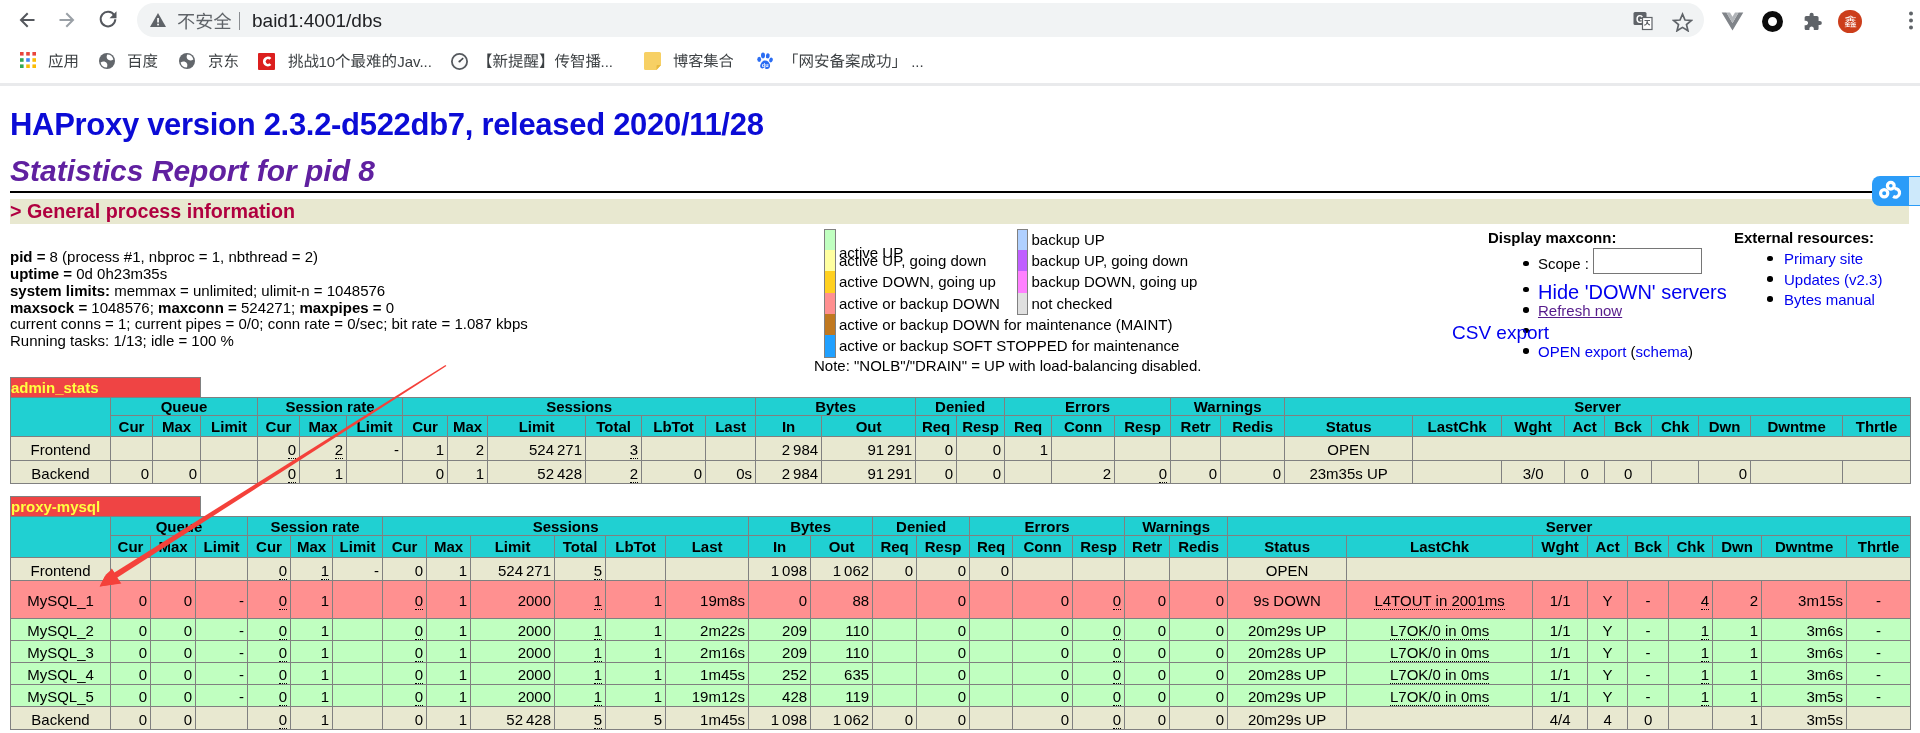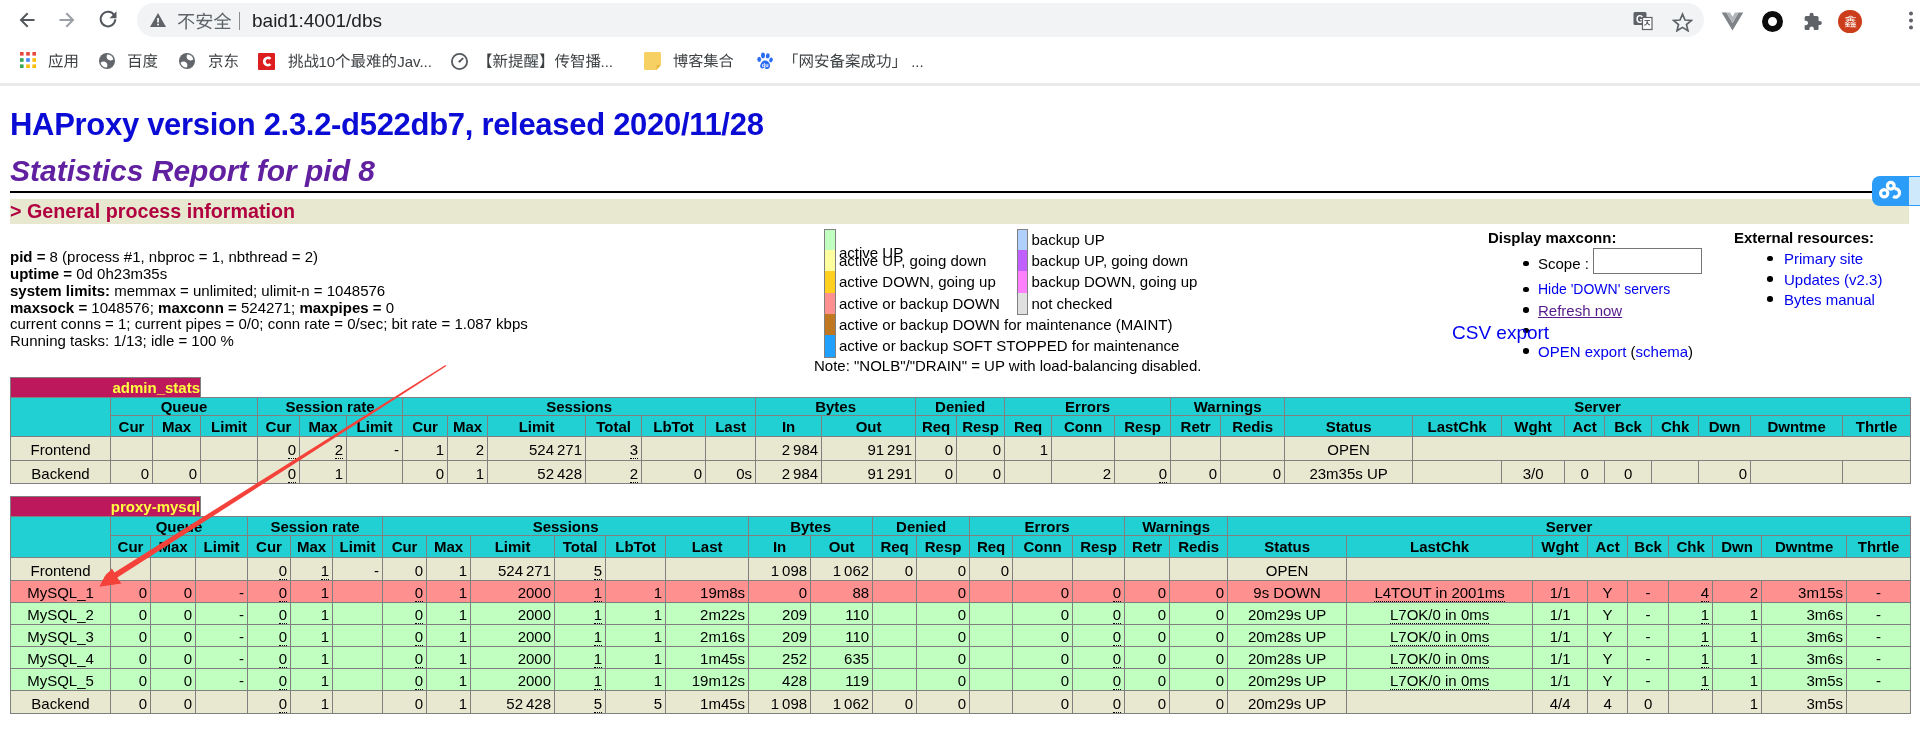--- a/index.html
+++ b/index.html
@@ -6,21 +6,21 @@
 #wrap{position:relative;width:1920px;height:733px;overflow:hidden}
 .abs{position:absolute}
 table.tbl{border-collapse:collapse;table-layout:fixed;font-size:15px;color:#000}
 table.tbl td,table.tbl th{border:1px solid #808080;white-space:nowrap;overflow:hidden;padding:0 3px}
 table.tbl td{padding-top:3px;padding-bottom:1px}
 table.tbl th{font-weight:bold;text-align:center;background:#20d0d2;font-size:15px}
 table.tbl td{text-align:right}
 .ac{text-align:center !important}
 u{text-decoration:none;border-bottom:1px dotted #000;padding-bottom:0px}
 .fe{background:#e8e8d0}.up{background:#c0ffc0}.dn{background:#ff9090}
-.pxname{background:#be185d;color:#ffff40;font-weight:bold;font-size:15px;text-align:right;line-height:20px;border:1px solid #808080;border-bottom:none}
+.pxname{background:#ef4444;color:#ffff40;font-weight:bold;font-size:15px;text-align:left;line-height:20px;border:1px solid #808080;border-bottom:none}
 .lk{color:#0000EE;}
 .lkv{color:#551A8B;text-decoration:underline}
 </style></head><body>
 <div id="wrap">
 <div class="abs" style="left:0;top:0;width:1920px;height:86px;background:#fff"></div>
 <div class="abs" style="left:137px;top:3px;width:1567px;height:34px;background:#f1f3f4;border-radius:17px"></div>
 <div class="abs" style="left:0;top:82.5px;width:1920px;height:3.5px;background:#e9eaec"></div>
 <svg class="abs" style="left:0;top:0" width="260" height="40" viewBox="0 0 260 40">
 <g stroke="#54575d" stroke-width="2" fill="none">
 <path d="M34.5 20 H21 M27.7 13.3 L21 20 L27.7 26.7"></path>
@@ -186,21 +186,21 @@
 <div class="abs" style="left:1016.5px;top:271.4px;width:11.5px;height:22.3px;background:#ff80ff;border:1px solid #808080;border-top:none;"></div>
 <div class="abs" style="left:1031.5px;top:271.4px;height:21.3px;line-height:21.3px;font-size:15px">backup DOWN, going up</div>
 <div class="abs" style="left:1016.5px;top:292.7px;width:11.5px;height:22.3px;background:#e0e0e0;border:1px solid #808080;border-top:none;"></div>
 <div class="abs" style="left:1031.5px;top:292.7px;height:21.3px;line-height:21.3px;font-size:15px">not checked</div>
 <div class="abs" style="left:814px;top:356.5px;font-size:15px">Note: "NOLB"/"DRAIN" = UP with load-balancing disabled.</div>
 <div class="abs" style="left:1488px;top:228.5px;font-size:15px;font-weight:bold">Display maxconn:</div>
 <div class="abs" style="left:1523px;top:260.5px;width:5.5px;height:5.5px;border-radius:50%;background:#000"></div>
 <div class="abs" style="left:1538px;top:255px;font-size:15px">Scope : </div>
 <div class="abs" style="left:1593px;top:248px;width:109px;height:26px;border:1px solid #767676;background:#fff"></div>
 <div class="abs" style="left:1523px;top:286.5px;width:5.5px;height:5.5px;border-radius:50%;background:#000"></div>
-<div class="abs" style="left:1538px;top:281.0px;font-size:14px"><span class="lk">Hide 'DOWN' servers</span></div>
+<div class="abs" style="left:1538px;top:281.0px;font-size:20px"><span class="lk">Hide 'DOWN' servers</span></div>
 <div class="abs" style="left:1523px;top:307.0px;width:5.5px;height:5.5px;border-radius:50%;background:#000"></div>
 <div class="abs" style="left:1538px;top:301.5px;font-size:15px"><span class="lkv">Refresh now</span></div>
 <div class="abs" style="left:1523px;top:327.5px;width:5.5px;height:5.5px;border-radius:50%;background:#000"></div>
 <div class="abs" style="left:1452px;top:322.0px;font-size:19px"><span class="lk">CSV export</span></div>
 <div class="abs" style="left:1523px;top:348.0px;width:5.5px;height:5.5px;border-radius:50%;background:#000"></div>
 <div class="abs" style="left:1538px;top:342.5px;font-size:15px"><span class="lk">OPEN export</span> (<span class="lk">schema</span>)</div>
 <div class="abs" style="left:1734px;top:228.5px;font-size:15px;font-weight:bold">External resources:</div>
 <div class="abs" style="left:1767px;top:255.5px;width:5.5px;height:5.5px;border-radius:50%;background:#000"></div>
 <div class="abs" style="left:1784px;top:250.0px;font-size:15px"><span class="lk">Primary site</span></div>
 <div class="abs" style="left:1767px;top:276.0px;width:5.5px;height:5.5px;border-radius:50%;background:#000"></div>
@@ -445,21 +445,21 @@
           <td class="fe">0</td>
           <td class="fe">0</td>
           <td class="fe">0</td>
           <td class="fe"></td>
           <td class="fe"></td>
           <td class="fe"></td>
           <td class="fe"></td>
           <td class="fe ac">OPEN</td>
           <td class="fe" colspan="8"></td>
         </tr>
-        <tr style="height:22px">
+        <tr style="height:38px">
           <td class="ac dn">MySQL_1</td>
           <td class="dn">0</td>
           <td class="dn">0</td>
           <td class="dn">-</td>
           <td class="dn"><u>0</u></td>
           <td class="dn">1</td>
           <td class="dn"></td>
           <td class="dn"><u>0</u></td>
           <td class="dn">1</td>
           <td class="dn">2000</td>

